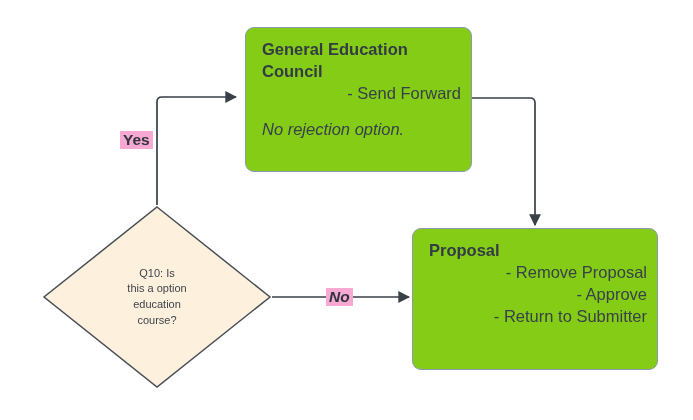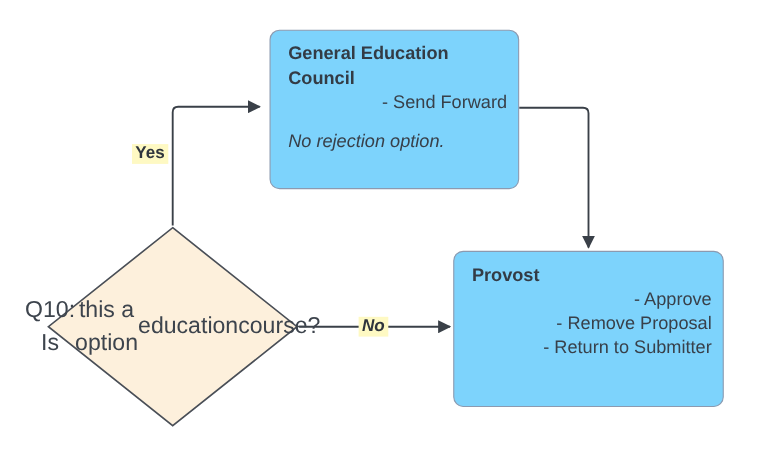--- a/index.html
+++ b/index.html
@@ -24,21 +24,21 @@
     width: 693px;
     height: 420px;
   }
 
   
   .node {
     position: absolute;
     box-sizing: border-box;
   }
   .box {
-    background: #7dd3fc;
+    background: #84cc16;
     border: 1.4px solid #8c9ab0;
     border-radius: 9px;
   }
   .box-inner {
     position: absolute;
     left: 16px;
     right: 10px;
     top: 11px;
     color: #38404a;
     font-size: 16.5px;
@@ -73,37 +73,37 @@
     left: 0;
     top: 0;
   }
   .diamond-label {
     position: absolute;
     left: 0;
     top: 0;
     width: 230px;
     height: 184px;
     display: flex;
-    flex-direction: row;
+    flex-direction: column;
     align-items: center;
     justify-content: center;
     color: #3d444d;
-    font-size: 21px;
+    font-size: 11px;
     line-height: 1.42;
     text-align: center;
     pointer-events: none;
   }
 
   
   .edge-label {
     position: absolute;
     font-weight: bold;
     font-size: 15.5px;
     color: #2f353d;
-    background: #fef9c3;
+    background: #f9a8d4;
     padding: 0 3px;
     white-space: nowrap;
   }
   #edge-label-yes {
     left: 120px;
     top: 131px;
   }
   #edge-label-no {
     left: 326px;
     top: 288px;
@@ -145,23 +145,23 @@
     <div class="box-inner">
       <div class="ttl">General Education Council</div>
       <div class="ln">- Send Forward</div>
       <div class="spacer"></div>
       <div class="note">No rejection option.</div>
     </div>
   </div>
 
   <div class="node box" id="provost-node" style="left:412px; top:228px; width:246px; height:142px;">
     <div class="box-inner">
-      <div class="ttl">Provost</div>
+      <div class="ttl">Proposal</div>
+      <div class="ln">- Remove Proposal</div>
       <div class="ln">- Approve</div>
-      <div class="ln">- Remove Proposal</div>
       <div class="ln">- Return to Submitter</div>
     </div>
   </div>
 
   <div class="edge-label" id="edge-label-yes">Yes</div>
   <div class="edge-label" id="edge-label-no">No</div>
 
 </div>
 
 </body></html>

